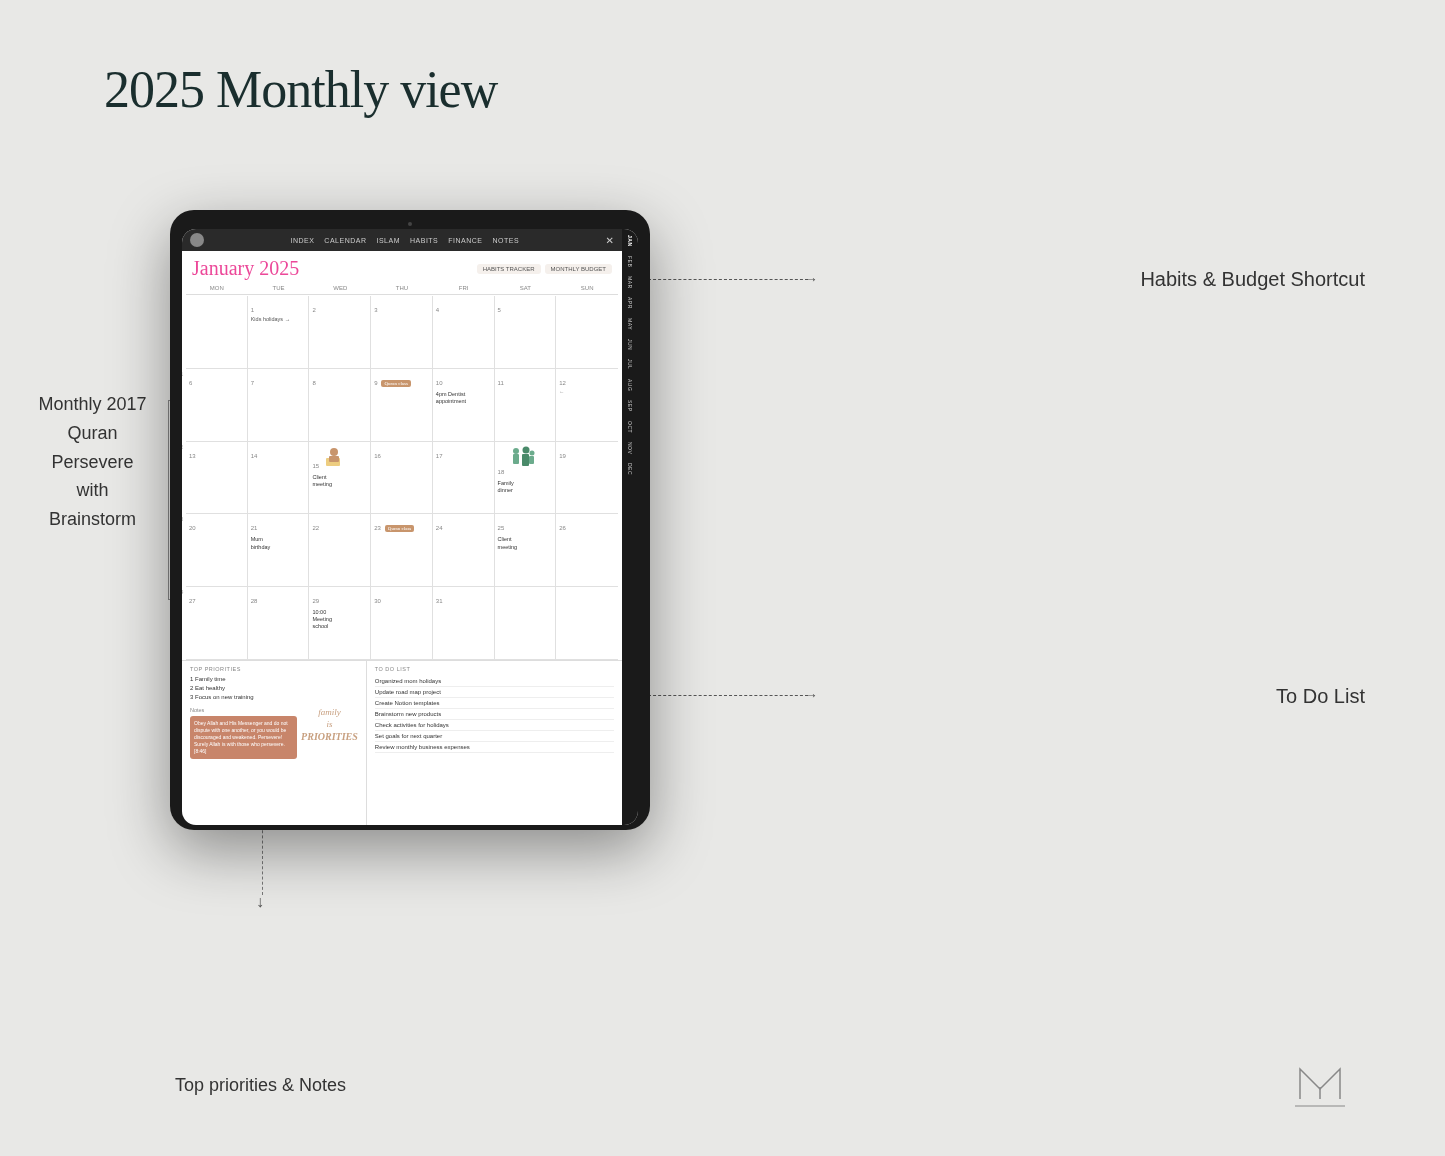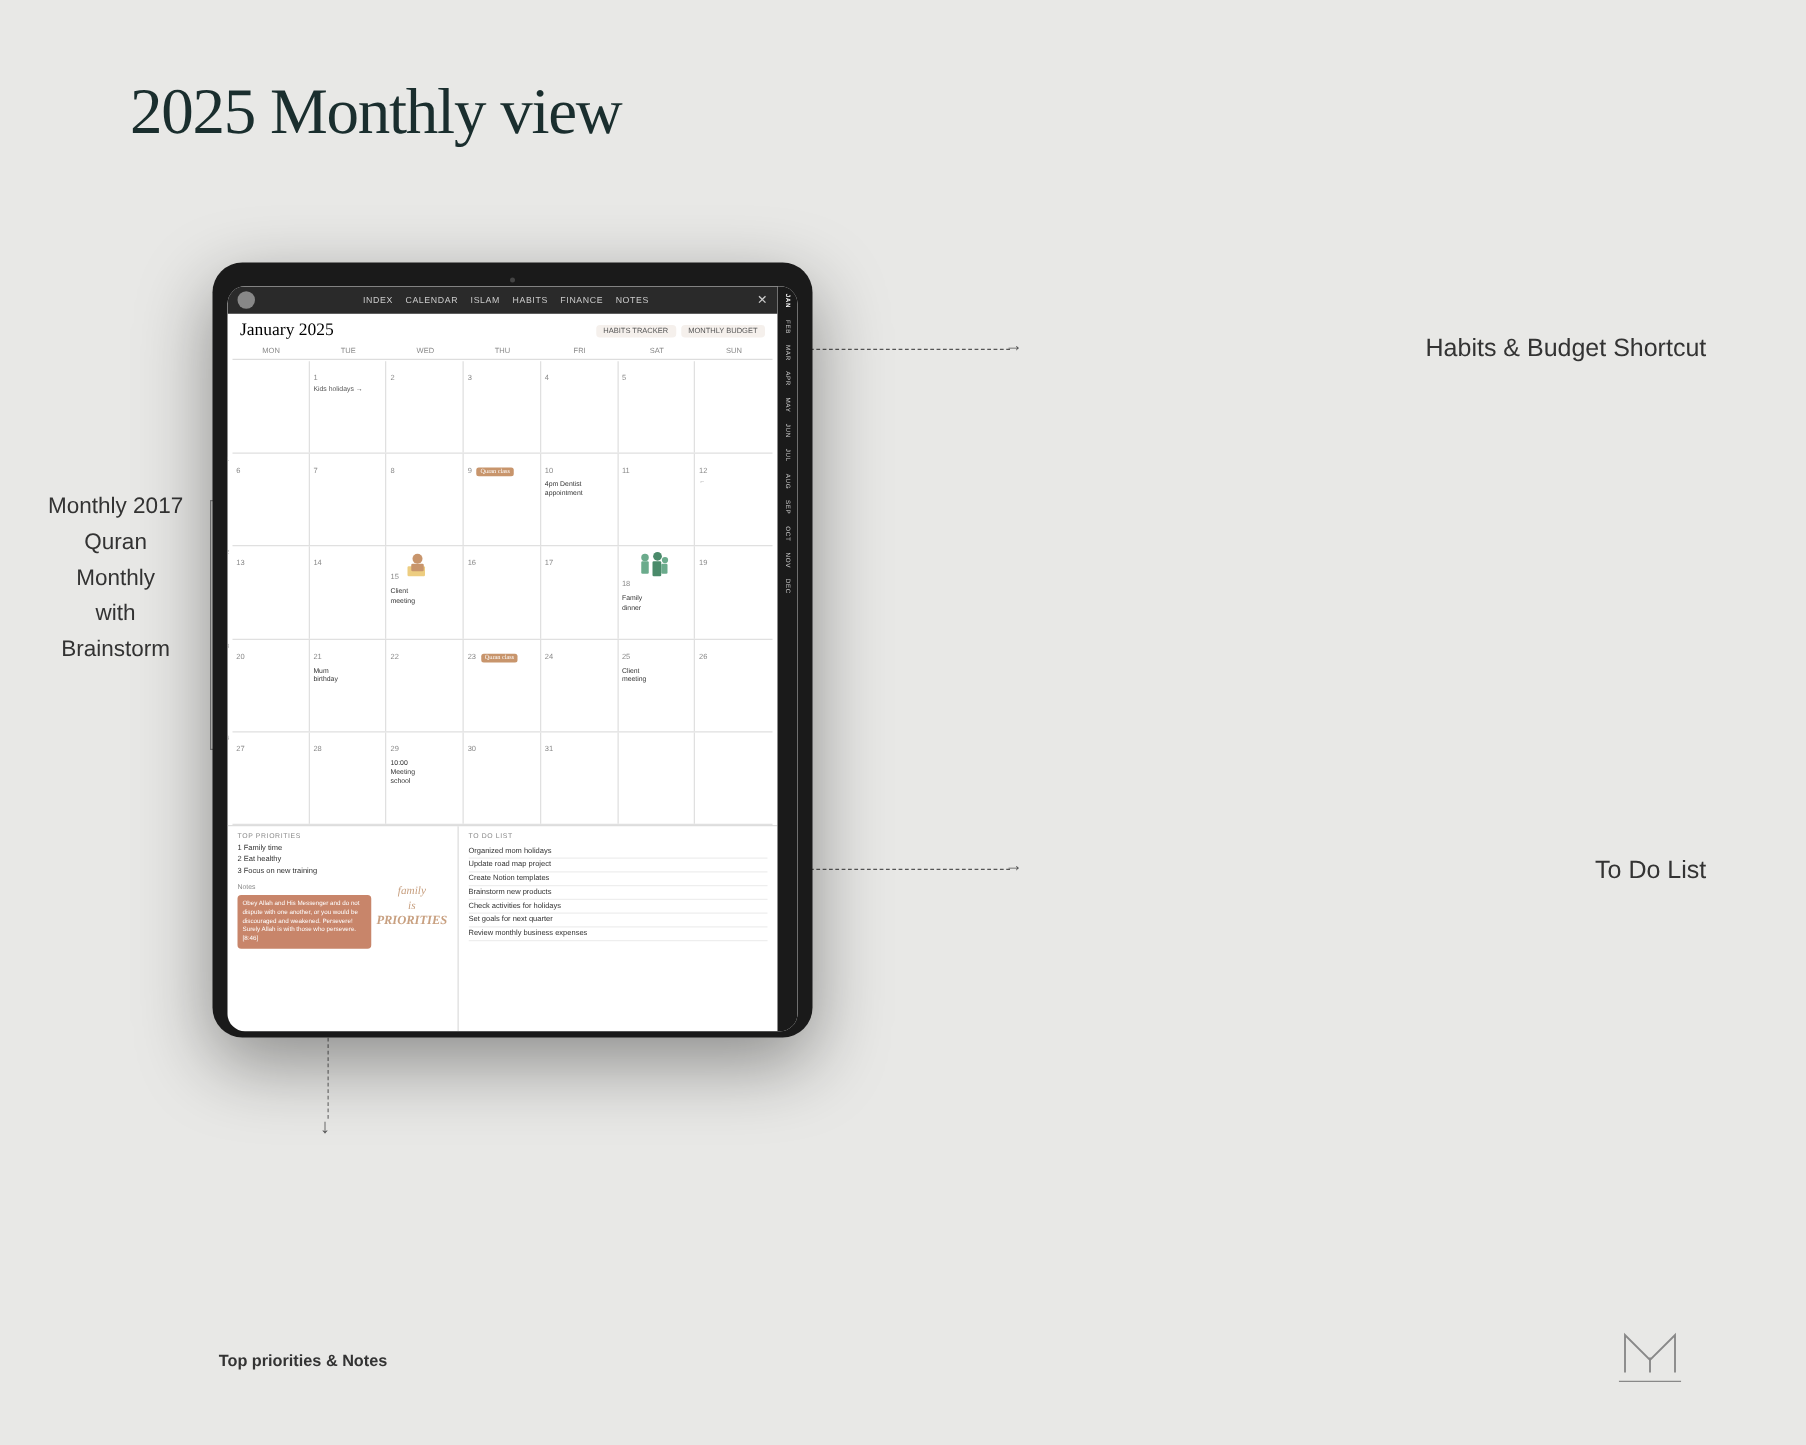--- a/index.html
+++ b/index.html
@@ -61,24 +61,23 @@
       align-items: center;
       gap: 12px;
     }
 
     
     .bottom-annotation {
       position: absolute;
       bottom: 60px;
       left: 175px;
       font-family: Arial, sans-serif;
-      font-size: 13px;
+      font-size: 18px;
       color: #333;
       text-align: center;
-      font-weight: bold;
     }
 
     
     .dashed-line-top {
       position: absolute;
       top: 279px;
       left: 648px;
       width: 160px;
       border-top: 1.5px dashed #555;
     }
@@ -202,22 +201,22 @@
 
     
     .planner-header {
       padding: 6px 10px 4px 10px;
       display: flex;
       justify-content: space-between;
       align-items: center;
     }
     .month-title {
       font-family: 'Georgia', serif;
-      font-size: 14px;
-      color: #000000;
+      font-size: 20px;
+      color: #ec4899;
       font-weight: 400;
     }
     .header-buttons {
       display: flex;
       gap: 4px;
     }
     .header-btn {
       background: #f5f0ec;
       border: none;
       border-radius: 3px;
@@ -411,21 +410,21 @@
     }
   </style>
 </head>
 <body>
 
 <h1 class="main-title">2025 Monthly view</h1>
 
 <div class="left-text">
   <div>Monthly 2017</div>
   <div>Quran</div>
-  <div>Monthly</div>
+  <div>Persevere</div>
   <div>with</div>
   <div>Brainstorm</div>
 </div>
 
 <div style="position:absolute; left:168px; top:400px; height:200px; border-left:1.5px solid #888; border-top:1.5px solid #888; border-bottom:1.5px solid #888; width:10px;"></div>
 
 <div class="dashed-line-top"></div>
 
 <div class="dashed-line-bottom"></div>
 

